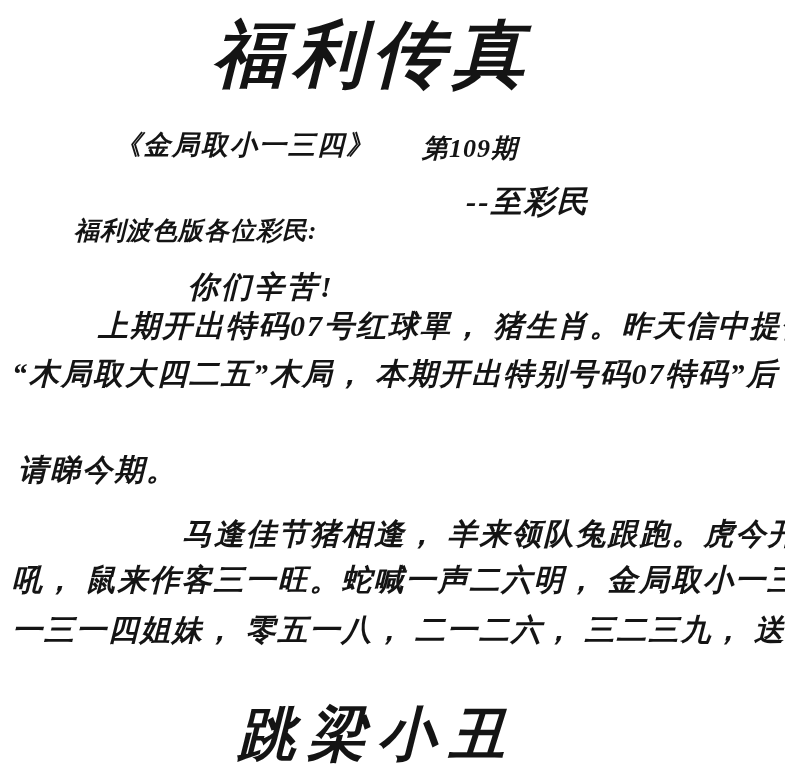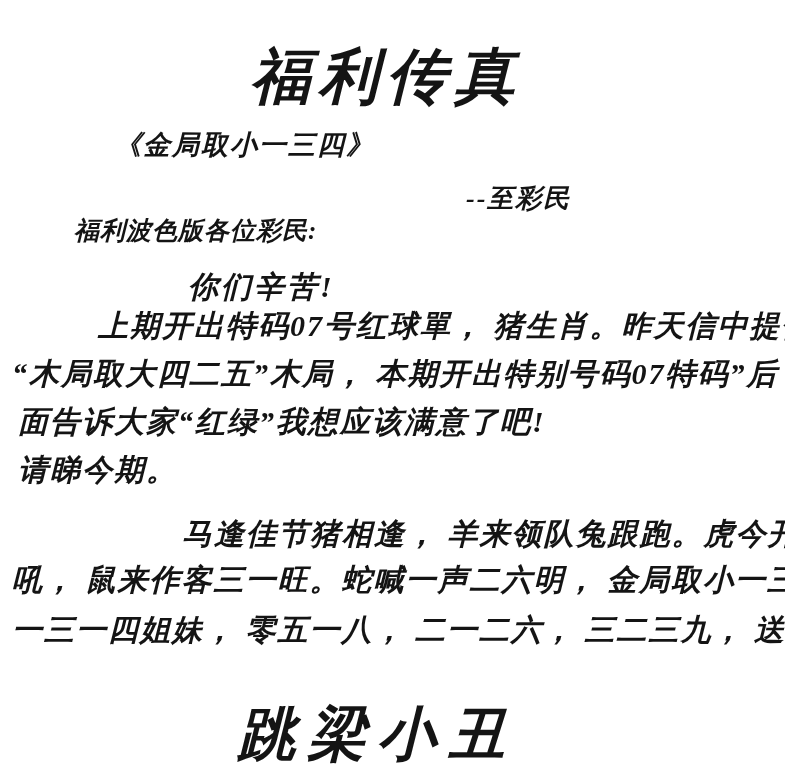--- a/index.html
+++ b/index.html
@@ -20,45 +20,44 @@
   .calli {
     font-weight: bold;
     font-style: italic;
     color: #141414;
   }
   .abs {
     position: absolute;
     white-space: nowrap;
   }
   .doc-title {
-    top: 44px;
+    top: 16px;
     left: 0;
     width: 745px;
     text-align: center;
-    font-size: 60px;
+    font-size: 72px;
     letter-spacing: 8px;
     line-height: 1.1;
-    padding-left: 14px;
   }
   .classification {
     top: 127px;
     left: 114px;
     font-size: 27px;
     letter-spacing: 2px;
   }
   .issue {
     top: 131px;
     left: 422px;
     font-size: 26px;
     letter-spacing: 1px;
   }
   .dedication {
     top: 181px;
     left: 466px;
-    font-size: 26px;
+    font-size: 31px;
     letter-spacing: 2px;
   }
   .salutation {
     top: 214px;
     left: 74px;
     font-size: 25px;
     letter-spacing: 1px;
   }
   .greeting {
     top: 267px;
@@ -88,32 +87,32 @@
 </style>
 </head>
 <body>
 
 <div class="page">
 
   <div class="abs calli doc-title">福利传真</div>
 
   <div class="abs calli classification">《金局取小一三四》</div>
 
+  <div class="abs calli issue">第109期</div>
 
   <div class="abs calli dedication">--至彩民</div>
 
   <div class="abs calli salutation">福利波色版各位彩民:</div>
 
   <div class="abs calli greeting">你们辛苦!</div>
 
   <div class="abs calli bodyline p1l1">上期开出特码07号红球單， 猪生肖。昨天信中提供</div>
 
   <div class="abs calli bodyline p1l2">“木局取大四二五”木局， 本期开出特别号码07特码”后</div>
 
-  <div class="abs calli bodyline p1l3">面告诉大家“红绿”我想应该满意了吧!</div>
 
   <div class="abs calli bodyline p1l4">请睇今期。</div>
 
   <div class="abs calli bodyline p2l1">马逢佳节猪相逢， 羊来领队兔跟跑。虎今开口猴同</div>
 
   <div class="abs calli bodyline p2l2">吼， 鼠来作客三一旺。蛇喊一声二六明， 金局取小一三四。</div>
 
   <div class="abs calli bodyline p2l3">一三一四姐妹， 零五一八， 二一二六， 三二三九， 送: 红蓝</div>
 
   <div class="abs calli signature">跳梁小丑</div>

